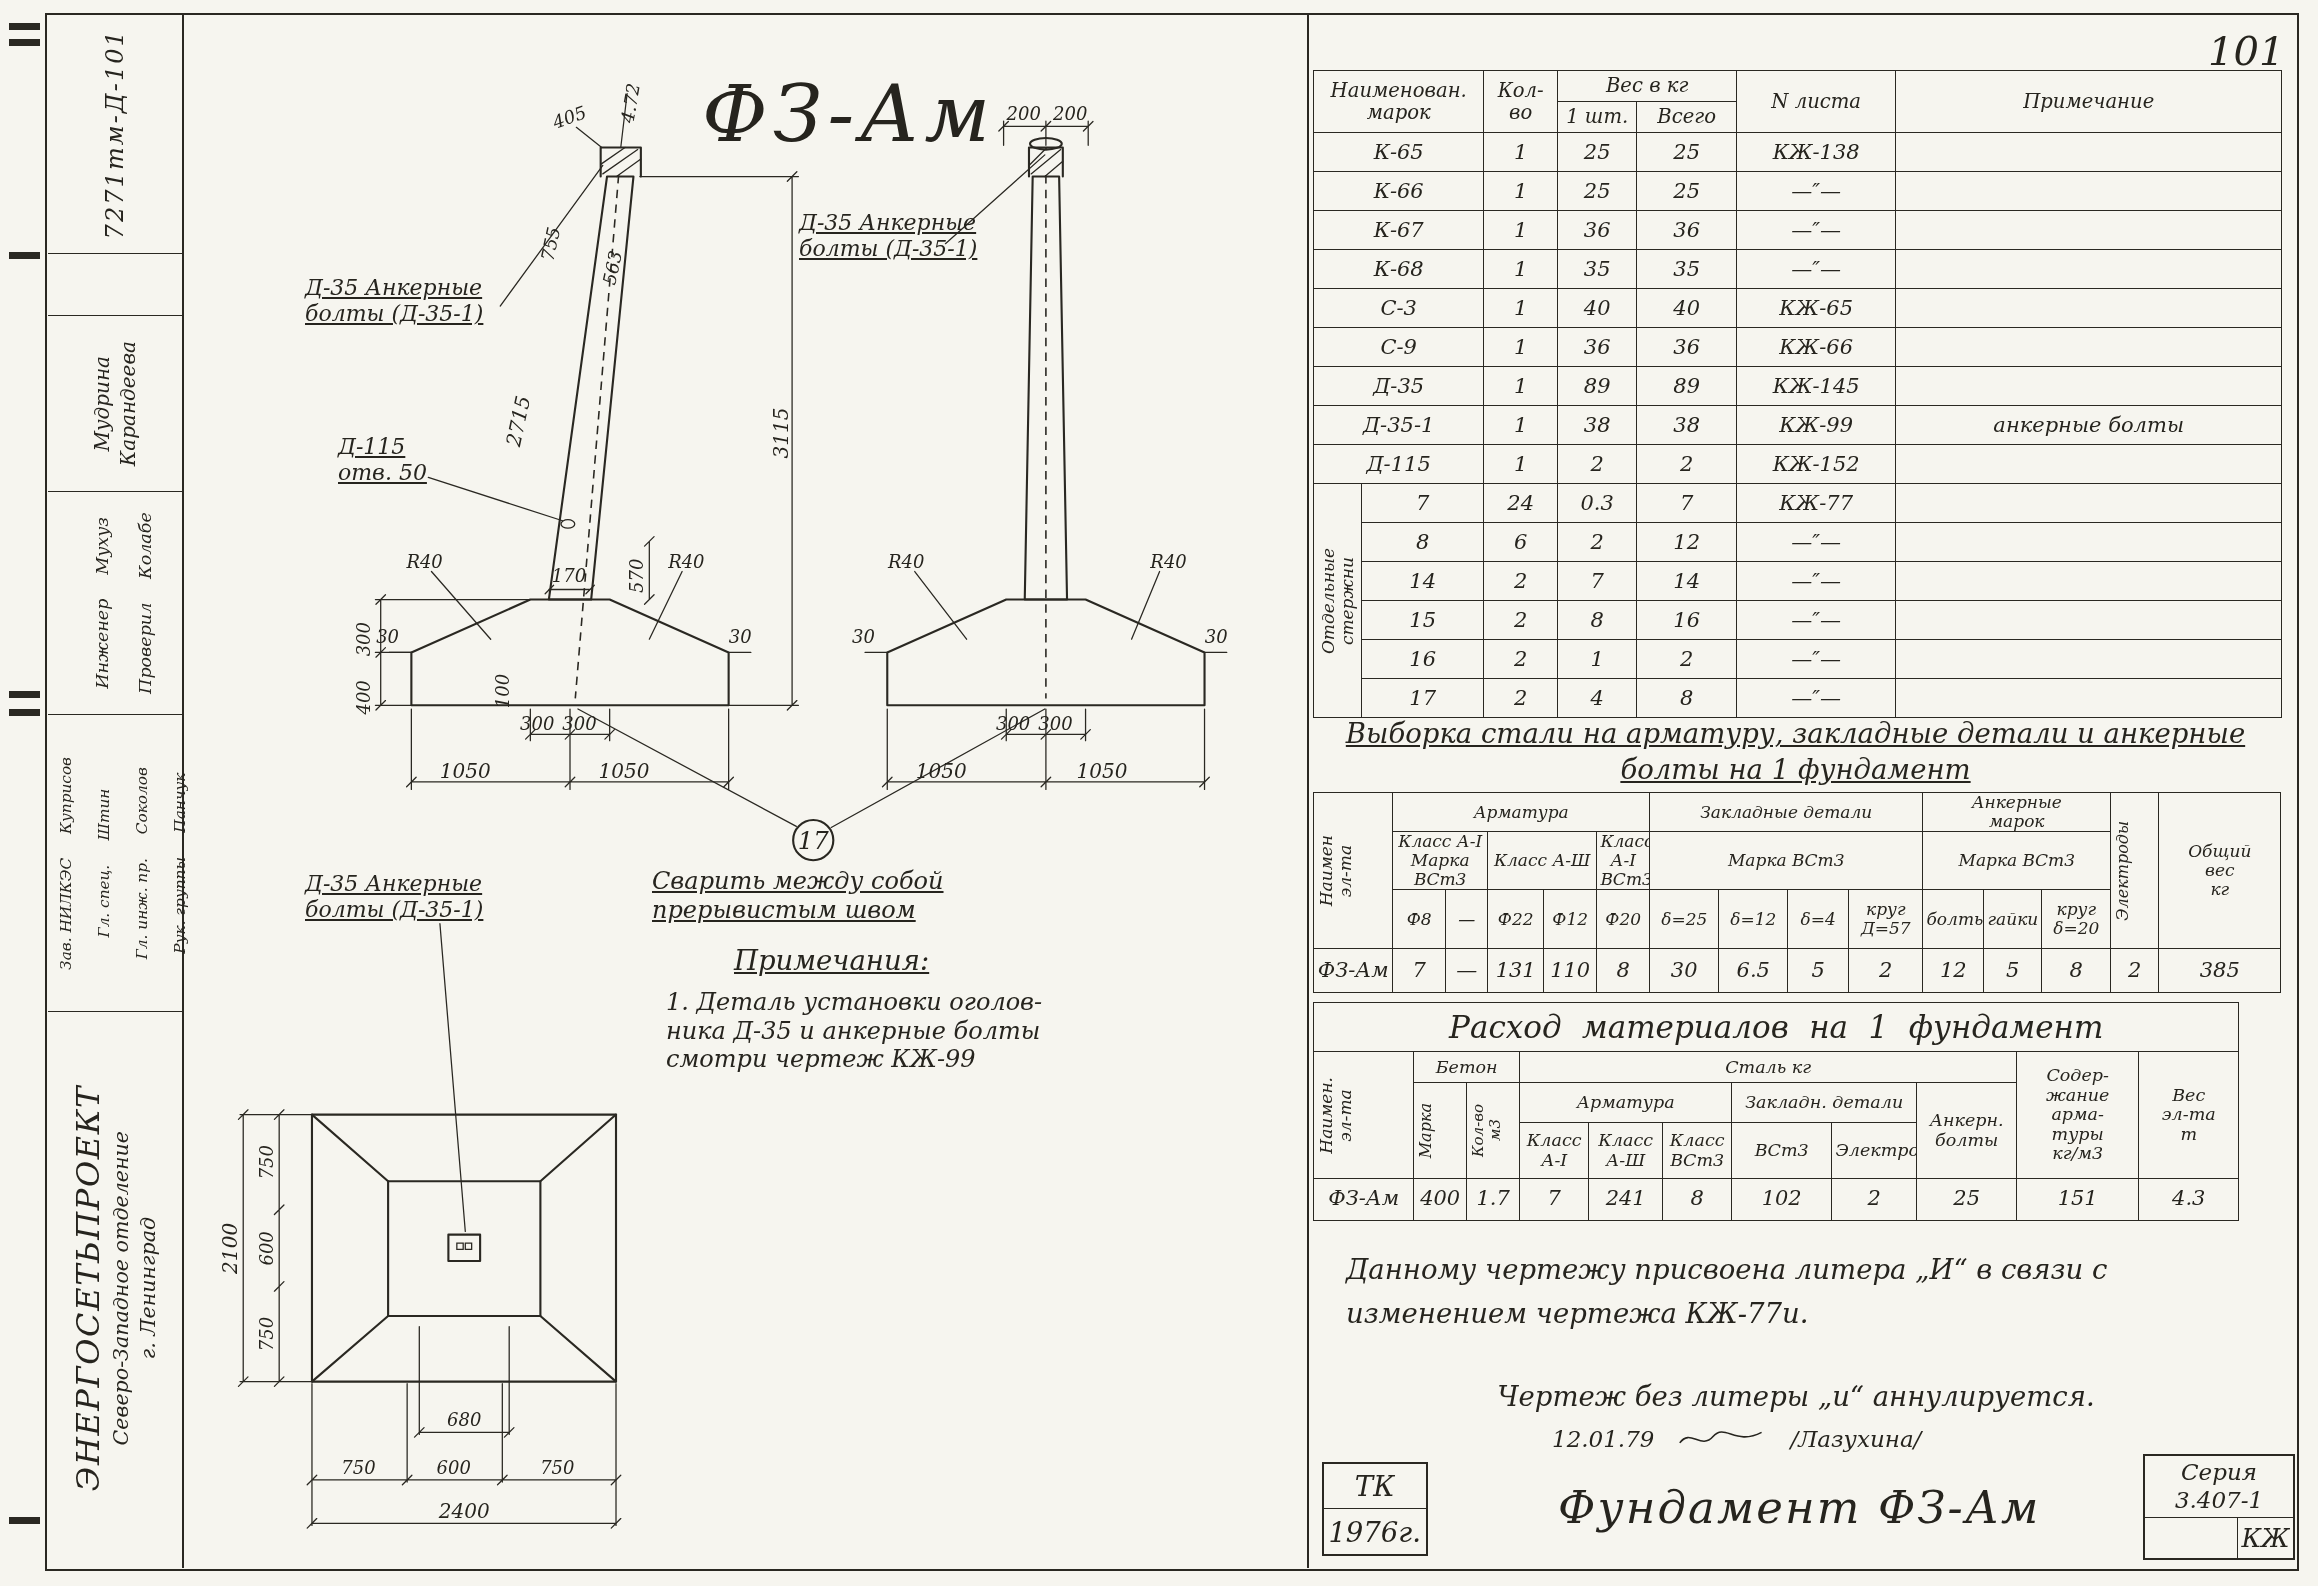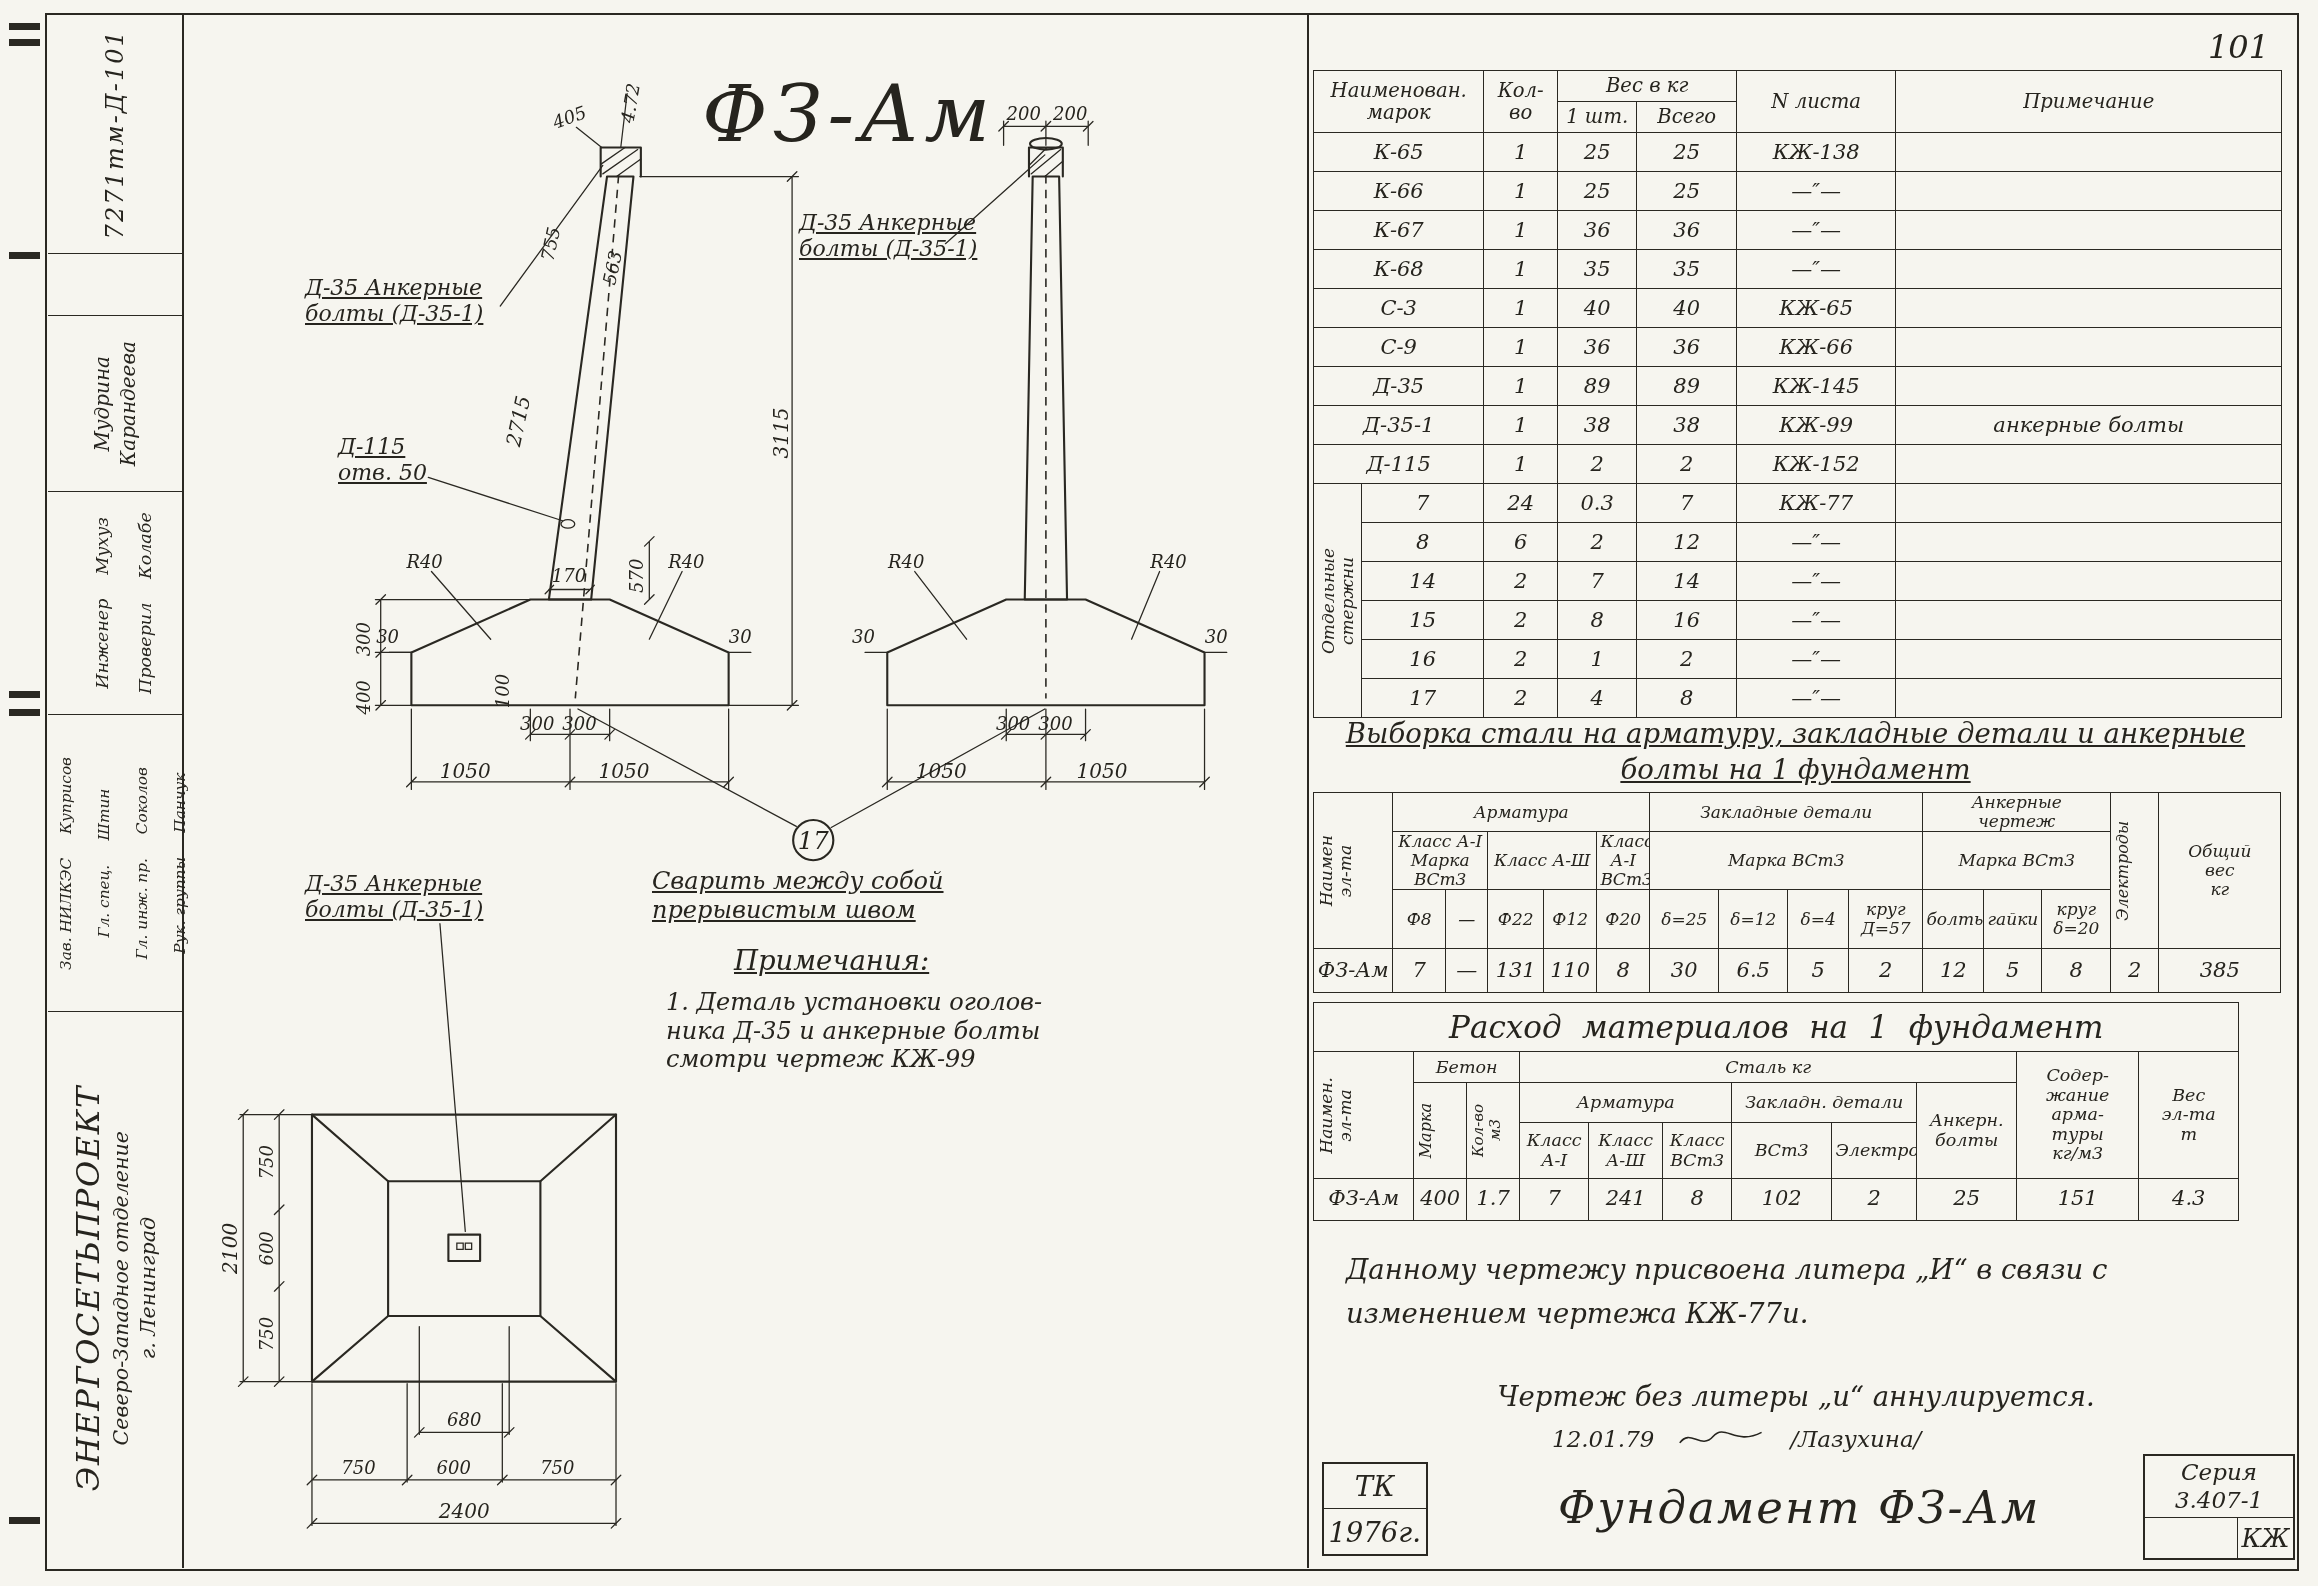--- a/index.html
+++ b/index.html
@@ -38,21 +38,21 @@
   .draw svg text{font-family:"DejaVu Serif",serif;font-style:italic;font-size:34px;fill:#26241e;text-anchor:middle;}
   .draw svg text.big{font-size:38px;}
   .draw svg text.callout{font-size:46px;}
 
   
   .tables{position:absolute;left:1307px;top:15.3px;width:992px;height:1553px;
           border-left:2.1px solid #2a2822;box-sizing:border-box;}
   .tables .abs{position:absolute;}
   .h1{left:63px;top:10.6px;width:703px;text-align:center;font-size:31px;word-spacing:32px;
       border-bottom:1.6px solid #2a2822;padding-bottom:3.2px;}
-  .pagenum{left:899px;top:12.7px;font-size:32px;}
+  .pagenum{left:899px;top:12.7px;font-size:40px;}
   table{border-collapse:collapse;table-layout:fixed;position:absolute;background:transparent;}
   td,th{border:1.6px solid #2a2822;text-align:center;vertical-align:middle;font-weight:normal;
         padding:0 3.2px;white-space:pre-line;overflow:hidden;line-height:1.12;}
   #t1{left:4.2px;top:55px;width:968px;}
   #t1 thead tr{height:31px;} #t1 tbody tr{height:39px;}
   #t1 th{font-size:19.6px;} #t1 td{font-size:21px;}
   #t1 td.rotcell{padding:0;}
   .rotcell .vtext{font-size:17px;margin:0 auto;}
   .h2{left:21px;top:701px;width:931px;text-align:center;font-size:27.5px;line-height:1.3;text-decoration:underline;}
   #t2{left:4.2px;top:777px;width:965px;}
@@ -459,21 +459,21 @@
       </colgroup>
       <tbody>
           <tr class="r1">
         <th rowspan="3">
           <div class="vtext" style="font-size:17px">Наимен
 эл-та</div>
         </th>
         <th colspan="5">Арматура</th>
         <th colspan="4">Закладные детали</th>
         <th colspan="3">Анкерные
-чертеж</th>
+марок</th>
         <th rowspan="3">
           <div class="vtext" style="font-size:16px">Электроды</div>
         </th>
         <th rowspan="3">Общий
 вес
 кг</th>
       </tr>
       <tr class="r2">
         <th colspan="2">Класс А-I
 Марка

